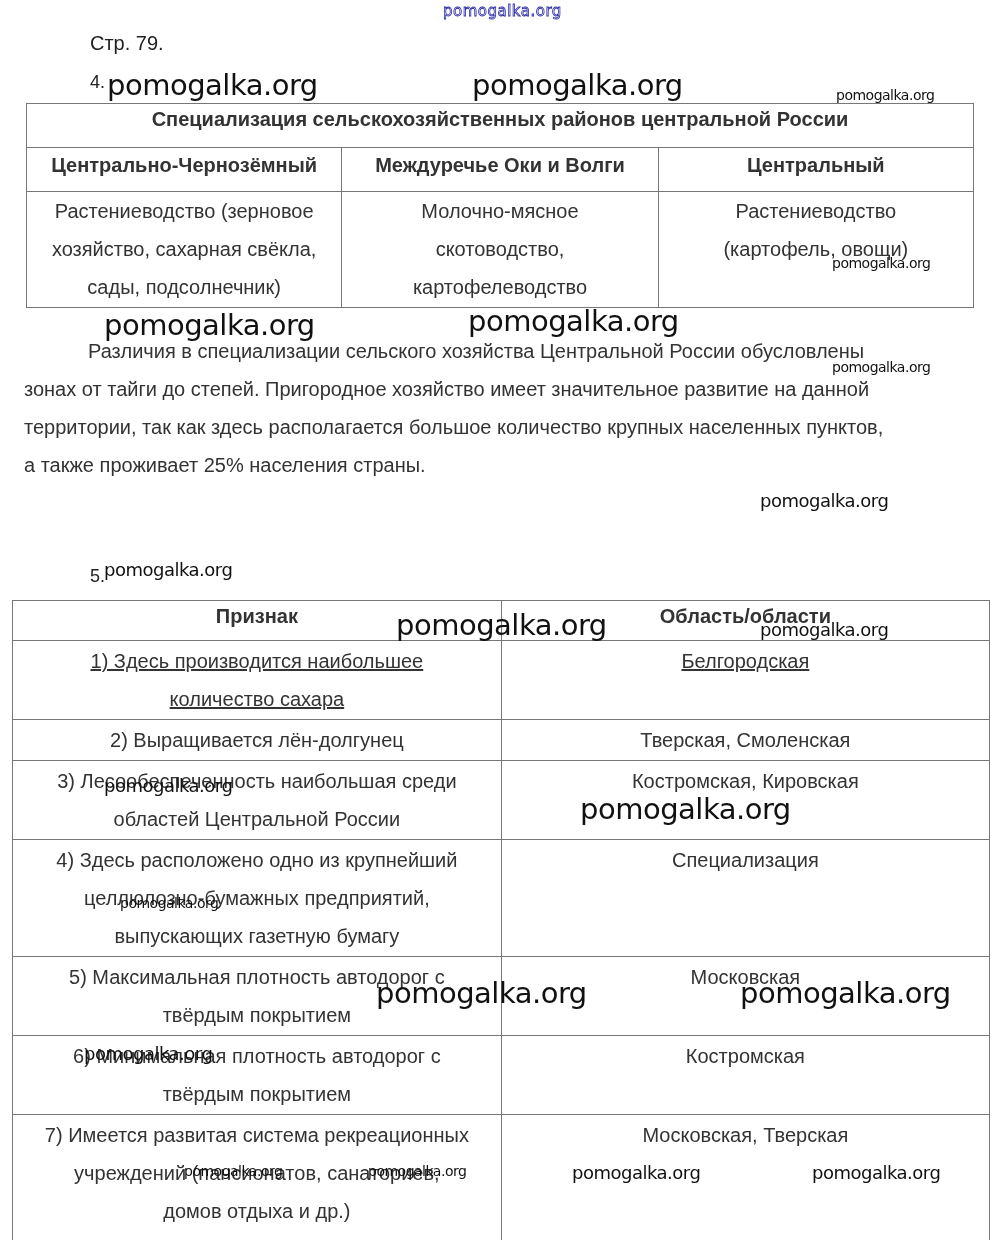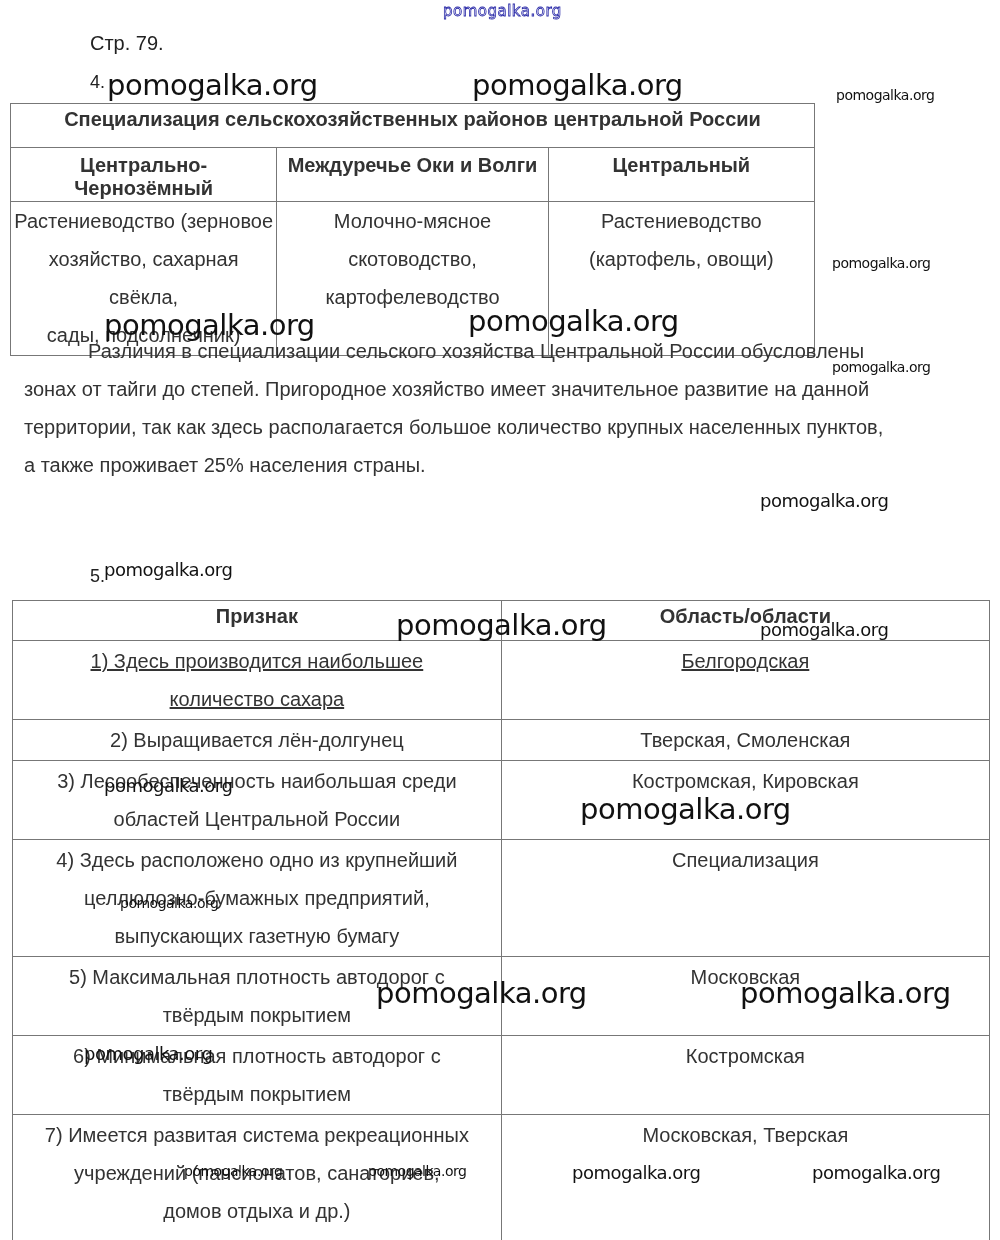--- a/index.html
+++ b/index.html
@@ -10,21 +10,21 @@
   .wm-xl { font-size: 29px; }
   .wm-l { font-size: 18px; }
   .wm-s { font-size: 14px; }
   .top-wm { position: absolute; left: 443px; top: 2px; font-size: 15px; color: #fff;
             -webkit-text-stroke: 0.8px #2a2aa8; font-family: "DejaVu Sans", sans-serif; letter-spacing: 0.5px; }
   .page-label { left: 90px; top: 32px; font-size: 20px; color: #222; }
   .num { font-size: 18px; color: #222; }
   table { border-collapse: collapse; position: absolute; }
   td, th { border: 1px solid #777; text-align: center; vertical-align: top;
            font-weight: normal; color: #333; font-size: 20px; }
-  #t1 { left: 10px; top: 103px; width: 805px; }
+  #t1 { left: 26px; top: 103px; width: 948px; }
   #t1 th.title { height: 38px; font-weight: bold; font-size: 20px; padding-top: 4px; color: #333; }
   #t1 th.col { height: 36px; font-weight: bold; width: 326px; padding-top: 6px; }
   #t1 td { line-height: 38px; height: 112px; padding-top: 0px; }
   .para { left: 24px; top: 332px; width: 950px; font-size: 20px; line-height: 38px; color: #333; }
   .para .indent { display: inline-block; width: 64px; }
   #t2 { left: 12px; top: 600px; width: 978px; }
   #t2 th { height: 38px; font-weight: bold; width: 489px; padding-top: 0; line-height: 30px; }
   #t2 td { line-height: 38px; }
   #t2 td.c1 { width: 489px; }
 </style>

